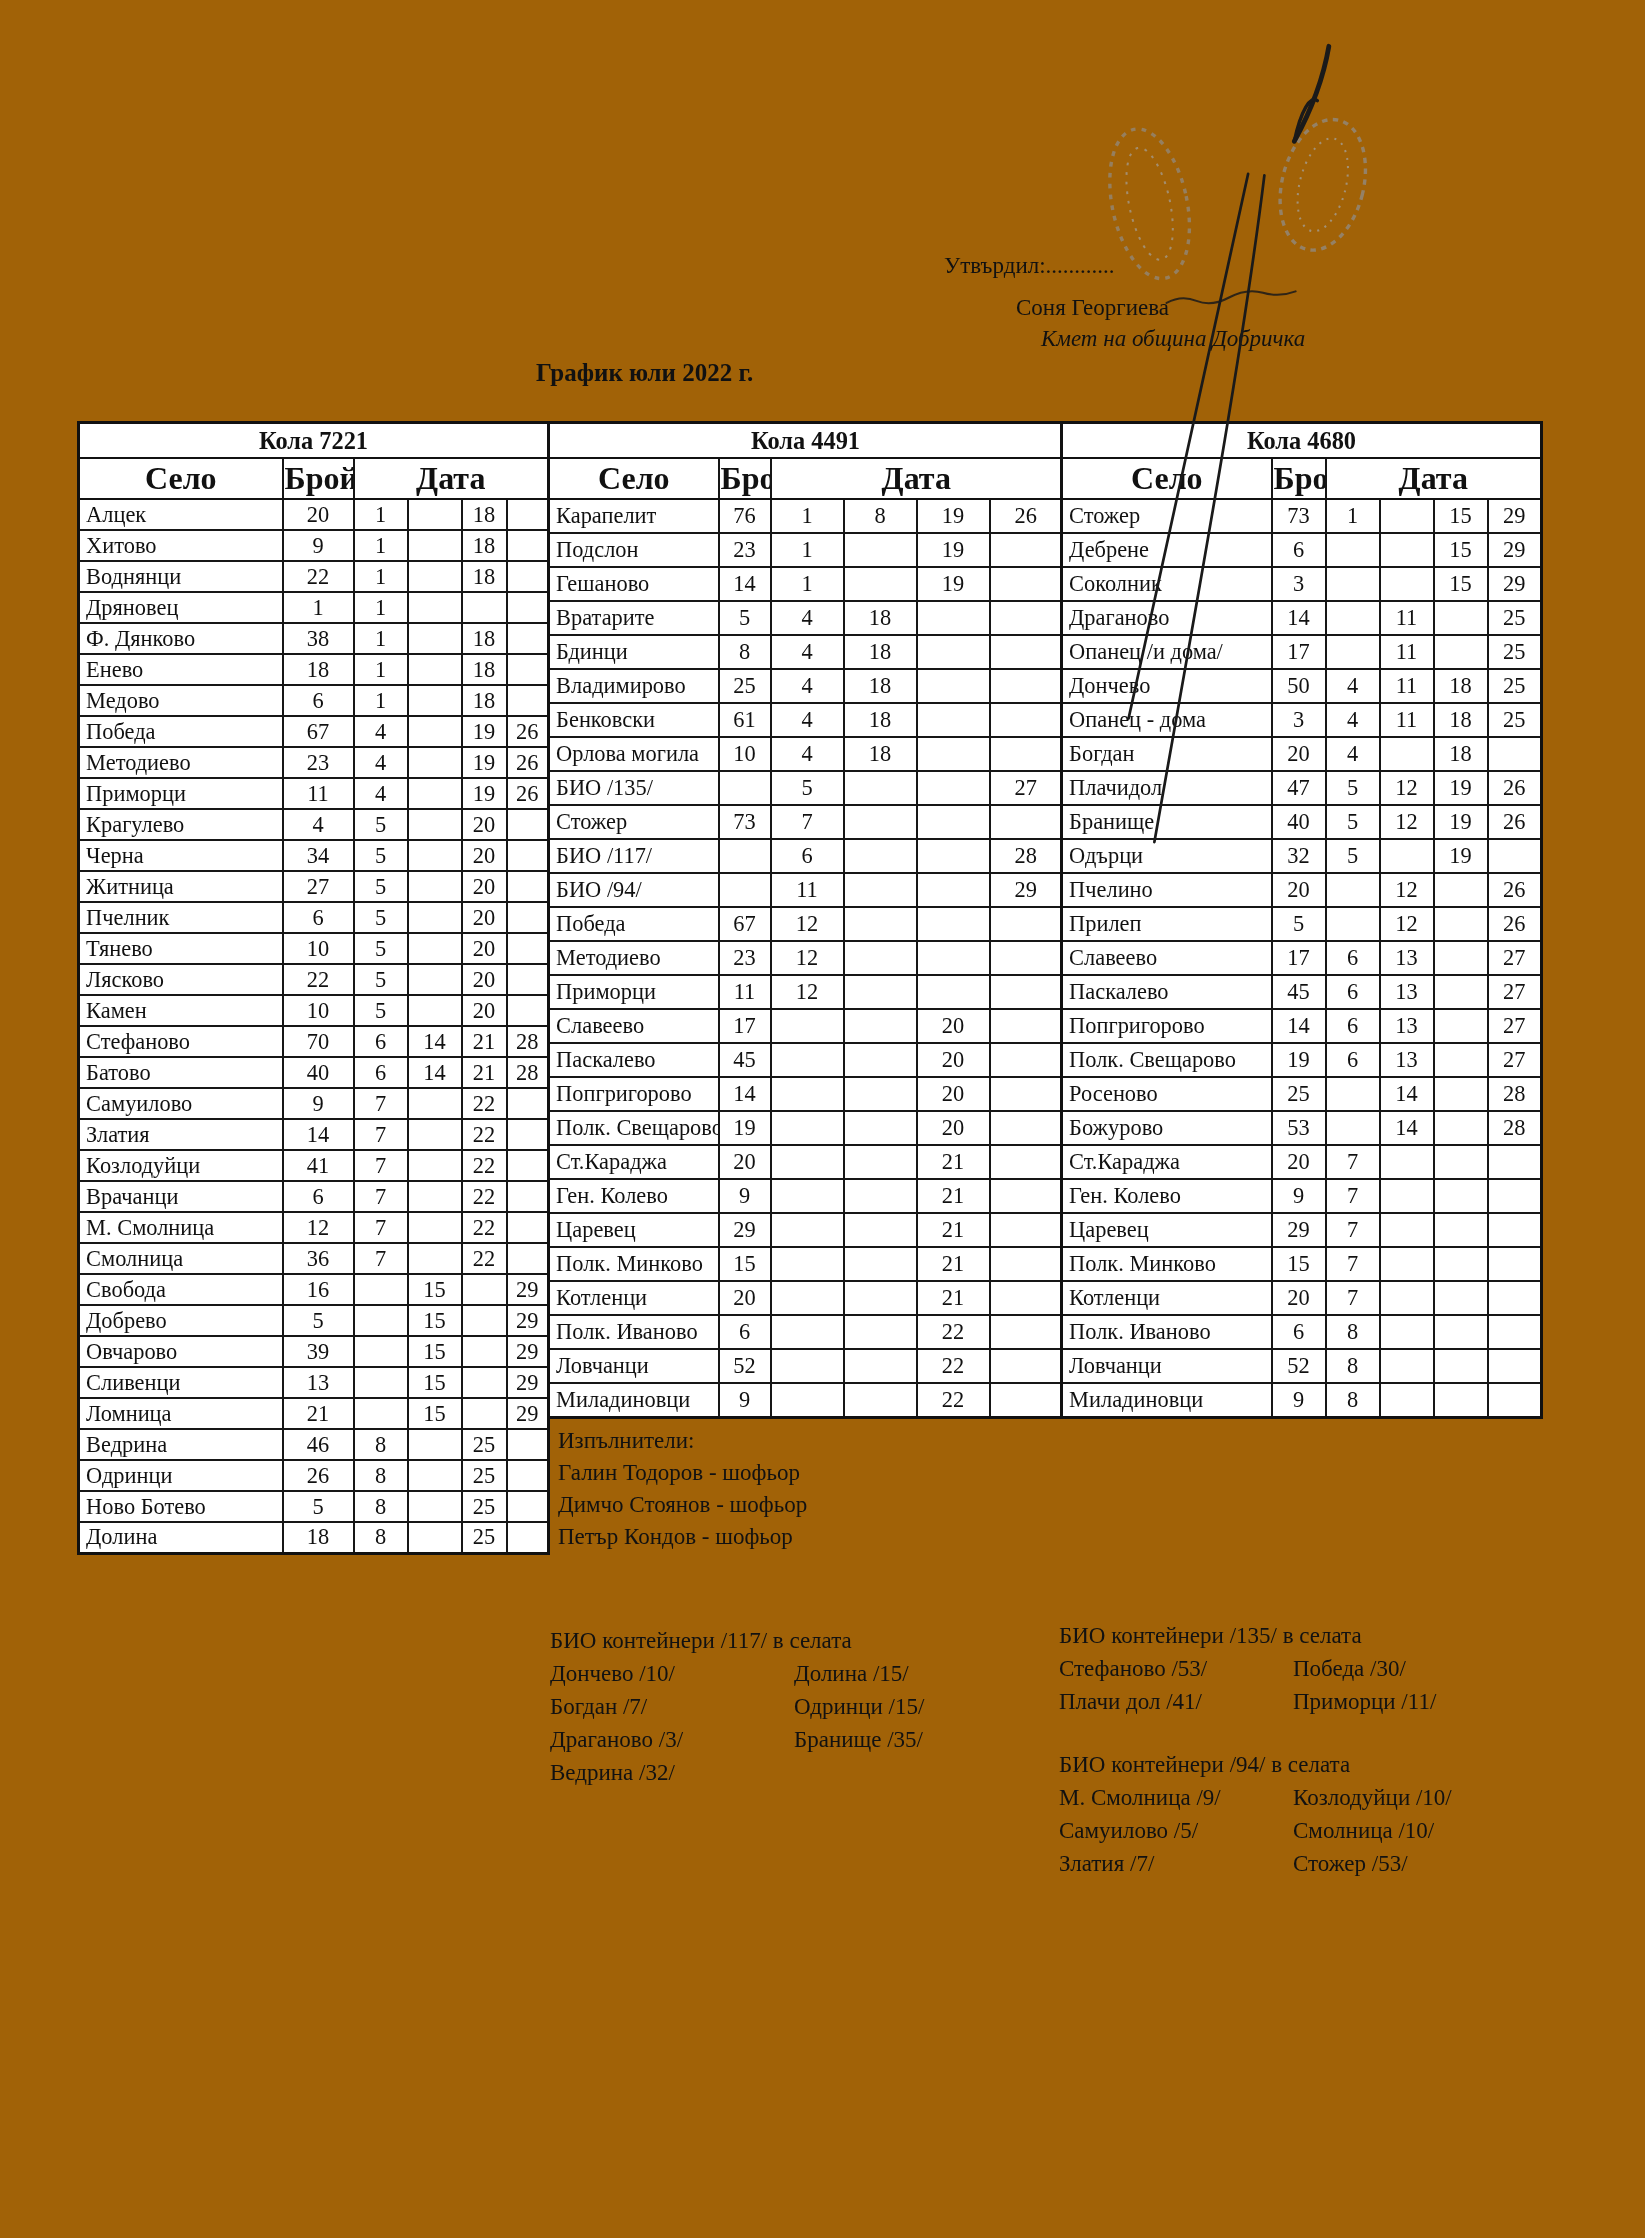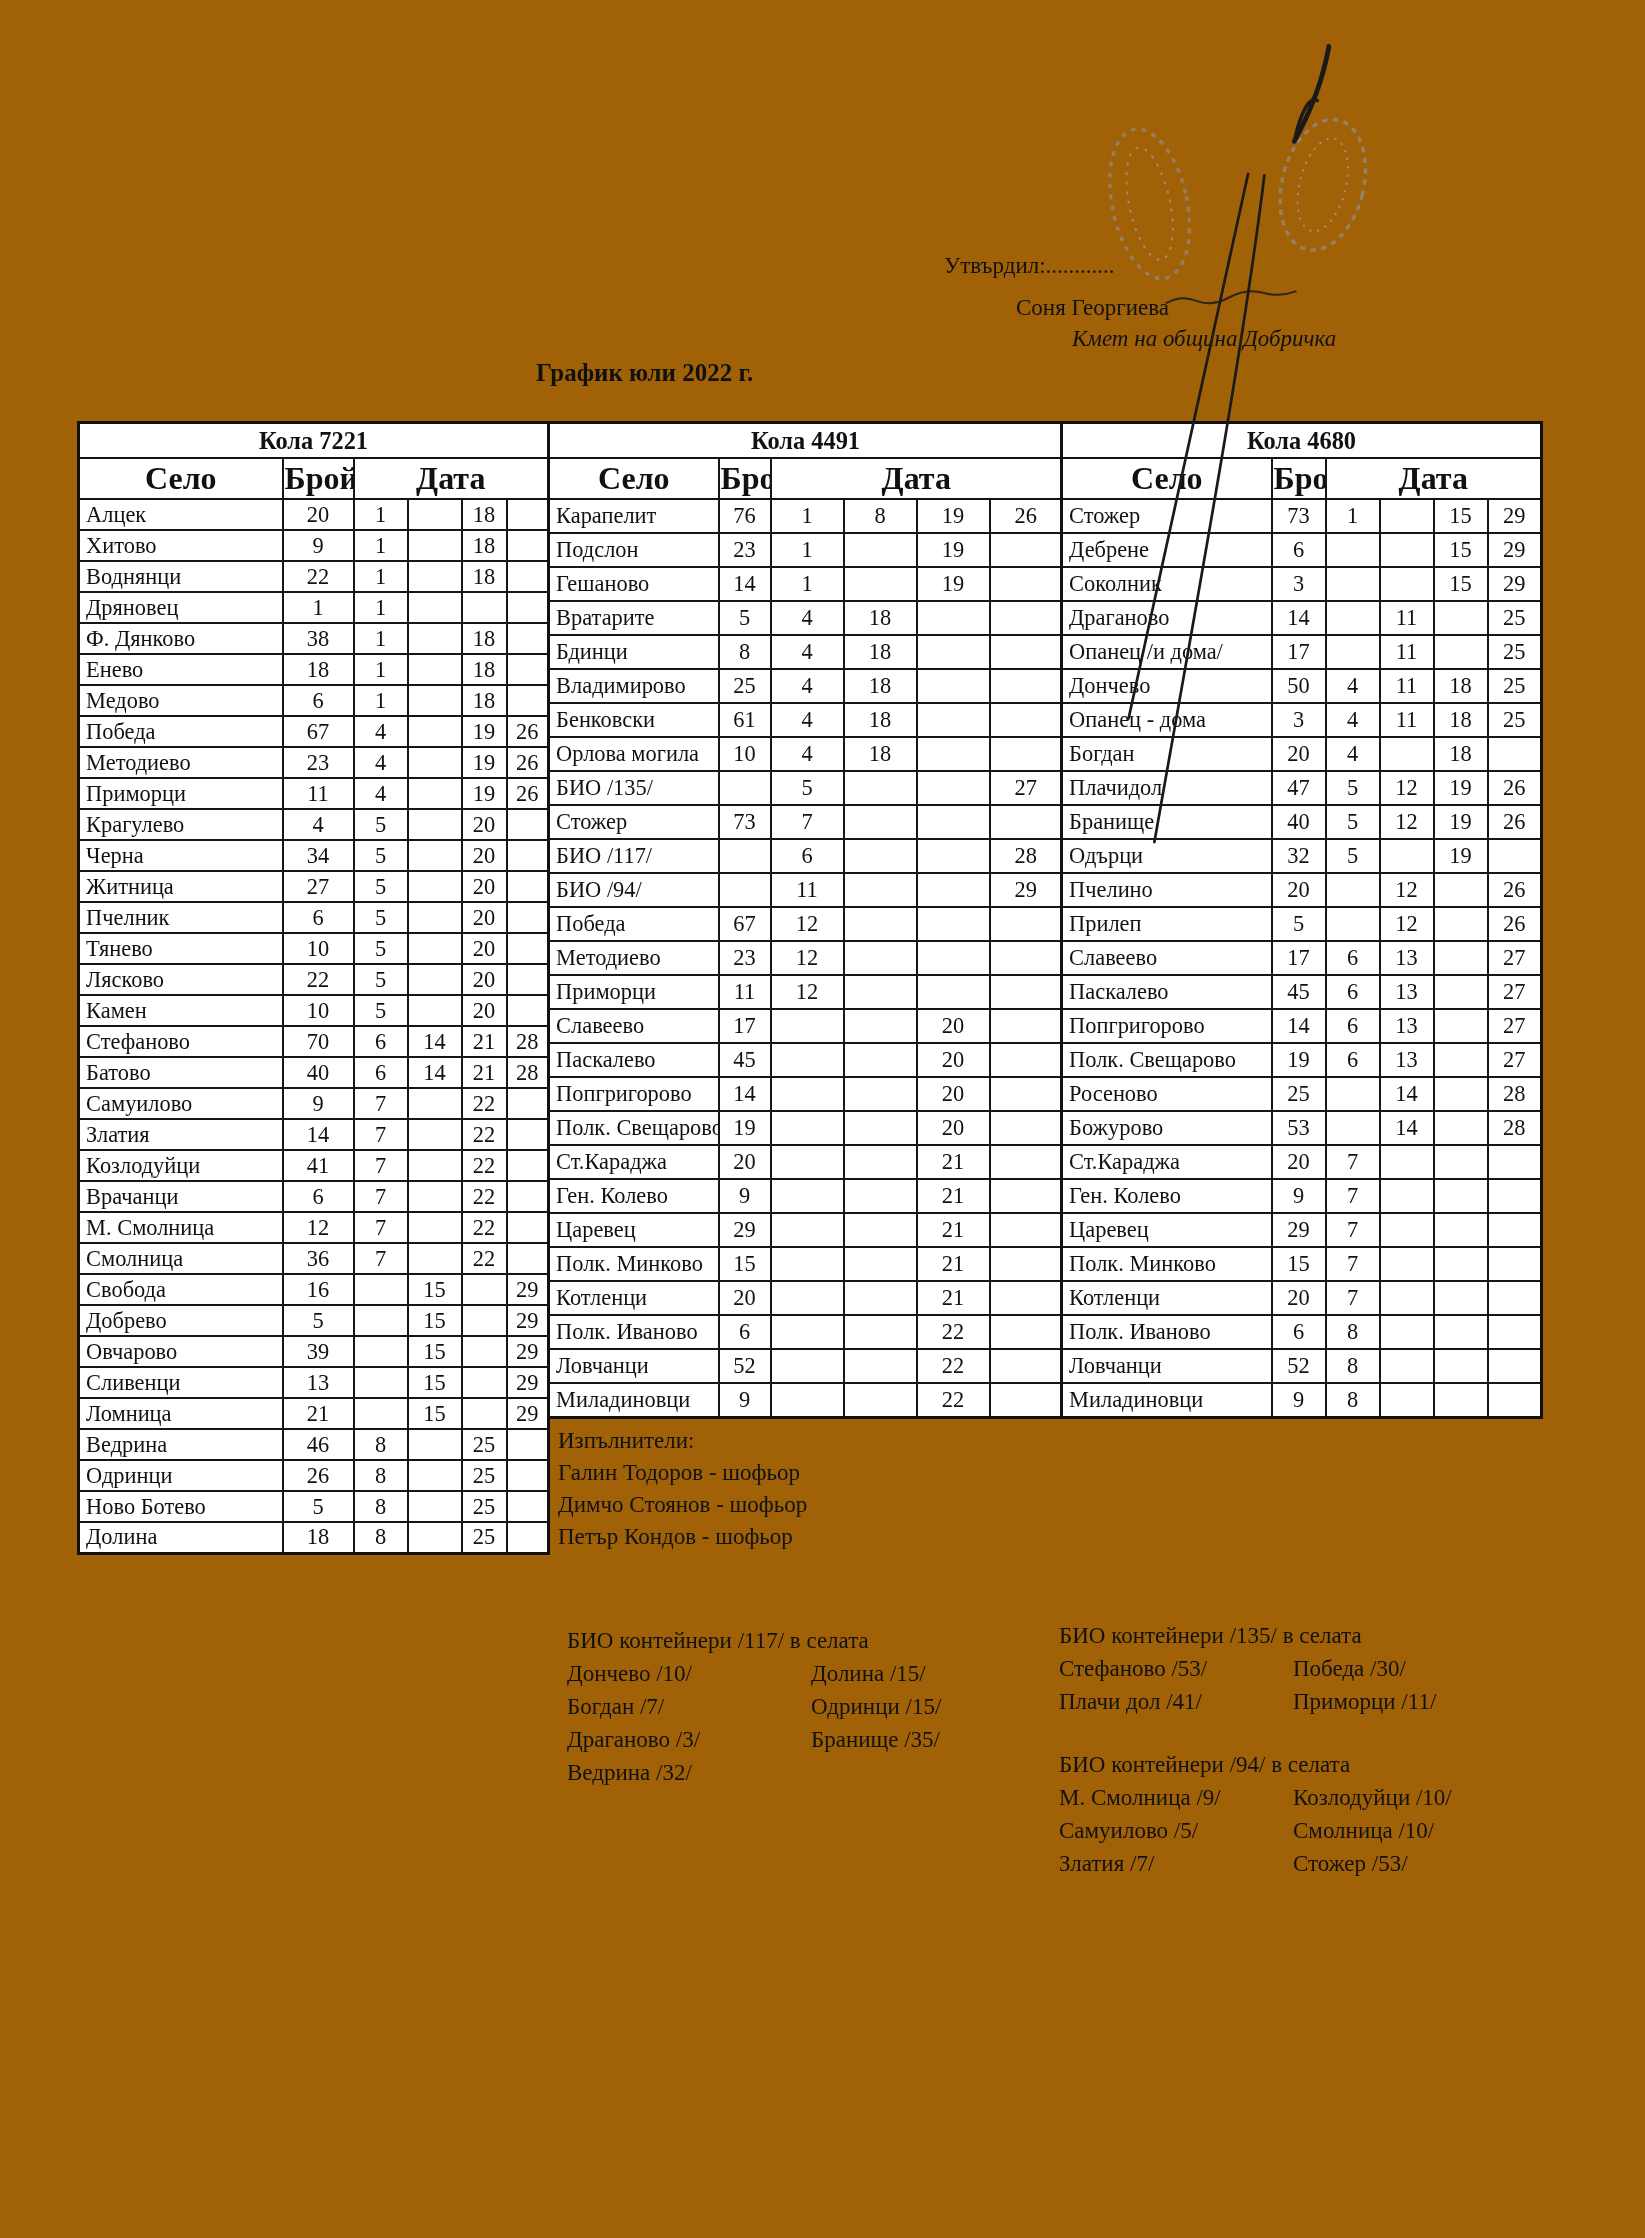--- a/index.html
+++ b/index.html
@@ -34,21 +34,21 @@
   .heading{font-size:23px;}
   svg.overlay{position:absolute;left:0;top:0;pointer-events:none;}
 </style>
 </head>
 <body>
 
 <div class="page">
 
   <div class="abs approval" style="left:944px;top:253px;">Утвърдил:............</div>
   <div class="abs approver" style="left:1016px;top:295px;">Соня Георгиева</div>
-  <div class="abs approver-title" style="left:1072px;top:326px;font-style:italic;">Кмет  на община Добричка</div>
+  <div class="abs approver-title" style="left:1041px;top:326px;font-style:italic;">Кмет  на община Добричка</div>
   <div class="abs doc-title" style="left:536px;top:359px;">График юли 2022 г.</div>
 
   <div class="tables">
 
     <table class="sched t1">
       <colgroup>
           <col style="width:204px">
           <col style="width:71px">
           <col style="width:54px">
           <col style="width:54px">
@@ -822,21 +822,21 @@
 
   <div class="abs list-block" style="left:558px;top:1425px;">
     <div class="heading">Изпълнители:</div>
     <div>
         <div>Галин Тодоров - шофьор</div>
         <div>Димчо Стоянов - шофьор</div>
         <div>Петър Кондов - шофьор</div>
       </div>
   </div>
 
-  <div class="abs bio-block bio117" style="left:567px;top:1624px;">
+  <div class="abs bio-block bio117" style="left:550px;top:1624px;">
     <div class="heading">БИО контейнери /117/ в селата</div>
     <div class="bio-cols">
       <div class="bio-col-left">
           <div>Дончево /10/</div>
           <div>Богдан /7/</div>
           <div>Драганово /3/</div>
           <div>Ведрина /32/</div>
         </div>
       <div class="bio-col-right">
           <div>Долина /15/</div>

